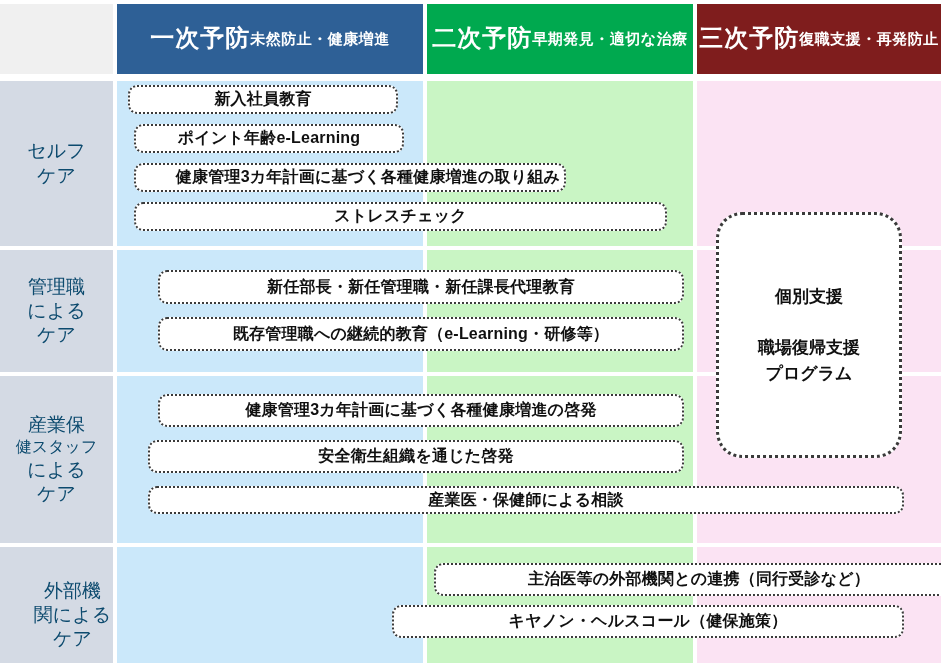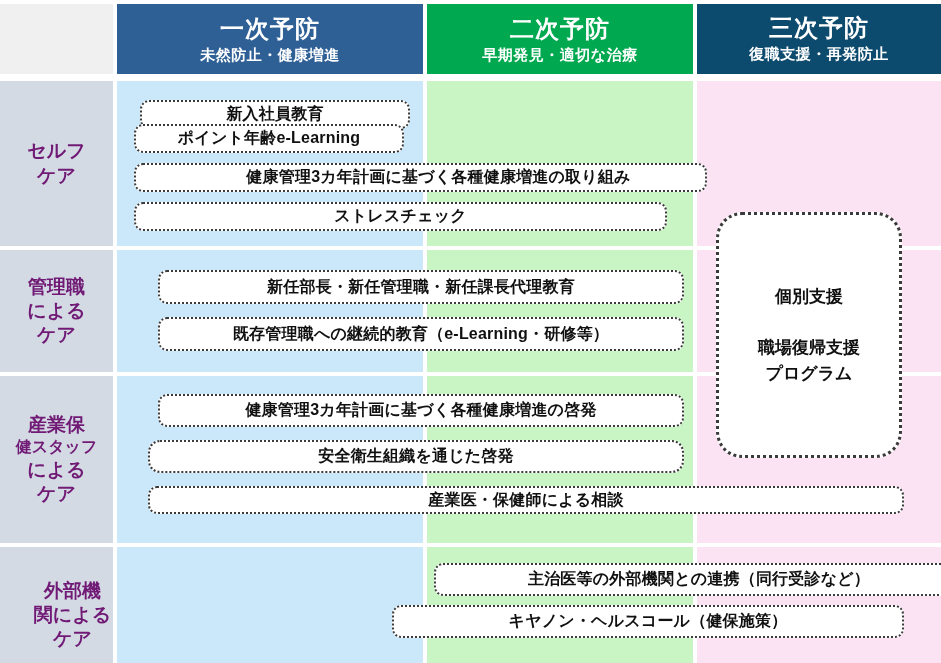--- a/index.html
+++ b/index.html
@@ -26,21 +26,21 @@
 
   
   .corner-cell {
     left: 0; top: 4px;
     width: 113px; height: 70px;
     background: #f0f0f0;
   }
   .hdr {
     top: 4px; height: 70px;
     display: flex;
-    flex-direction: column;
+    flex-direction: row;
     align-items: center;
     justify-content: center;
     color: #ffffff;
     text-align: center;
     line-height: 1.15;
   }
   .hdr .hdr-main {
     font-size: 24px;
     font-weight: bold;
     letter-spacing: 1px;
@@ -58,22 +58,22 @@
   
   .rowlabel {
     left: 0;
     width: 113px;
     background: #d4dae4;
     display: flex;
     align-items: center;
     justify-content: center;
     text-align: center;
     font-size: 19px;
-    font-weight: bold;
-    color: #701a75;
+    font-weight: normal;
+    color: #0c4a6e;
     line-height: 1.28;
   }
   .rowlabel .small { font-size: 16px; }
 
   
   .band-blue  { background: #cbe8fa; }
   .band-green { background: #c9f5c4; }
   .band-pink  { background: #fbe3f3; }
 
   
@@ -125,38 +125,38 @@
   <div class="abs hdr hdr-primary" style="background:#2E6096;">
     <div class="hdr-main">一次予防</div>
     <div class="hdr-sub">未然防止・健康増進</div>
   </div>
 
   <div class="abs hdr hdr-secondary" style="background:#00A94F;">
     <div class="hdr-main">二次予防</div>
     <div class="hdr-sub">早期発見・適切な治療</div>
   </div>
 
-  <div class="abs hdr hdr-tertiary" style="background:#0c4a6e;font-family:Liberation Serif, serif;">
+  <div class="abs hdr hdr-tertiary" style="background:#7f1d1d;">
     <div class="hdr-main">三次予防</div>
     <div class="hdr-sub">復職支援・再発防止</div>
   </div>
 
   <div class="abs rowlabel" style="left:0; top:81px; width:113px; height:165px;">
     <div>
       <div>セルフ</div>
       <div>ケア</div>
     </div>
   </div>
   <div class="abs band-blue" style="left:117px; top:81px; width:306px; height:165px;"></div>
   <div class="abs band-green" style="left:427px; top:81px; width:266px; height:165px;"></div>
   <div class="abs band-pink" style="left:697px; top:81px; width:244px; height:165px;"></div>
 
-  <div class="pill" style="left:140px; top:85px;  width:270px; height:29px;margin-top:15px;">新入社員教育</div>
+  <div class="pill" style="left:128px; top:85px;  width:270px; height:29px;">新入社員教育</div>
   <div class="pill" style="left:134px; top:124px; width:270px; height:29px;">ポイント年齢e-Learning</div>
-  <div class="pill" style="left:134px; top:163px; width:573px; height:29px;padding-left:36px;">健康管理3カ年計画に基づく各種健康増進の取り組み</div>
+  <div class="pill" style="left:134px; top:163px; width:432px; height:29px;padding-left:36px;">健康管理3カ年計画に基づく各種健康増進の取り組み</div>
   <div class="pill" style="left:134px; top:202px; width:533px; height:29px;">ストレスチェック</div>
 
   <div class="abs rowlabel" style="left:0; top:250px; width:113px; height:122px;">
     <div>
       <div>管理職</div>
       <div>による</div>
       <div>ケア</div>
     </div>
   </div>
   <div class="abs band-blue" style="left:117px; top:250px; width:306px; height:122px;"></div>
@@ -172,21 +172,21 @@
       <div class="small">健スタッフ</div>
       <div>による</div>
       <div>ケア</div>
     </div>
   </div>
   <div class="abs band-blue" style="left:117px; top:376px; width:306px; height:167px;"></div>
   <div class="abs band-green" style="left:427px; top:376px; width:266px; height:167px;"></div>
   <div class="abs band-pink" style="left:697px; top:376px; width:244px; height:167px;"></div>
 
   <div class="pill" style="left:158px; top:394px; width:526px; height:33px;">健康管理3カ年計画に基づく各種健康増進の啓発</div>
-  <div class="pill" style="left:148px; top:440px; width:536px; height:33px;border-radius:12px;">安全衛生組織を通じた啓発</div>
+  <div class="pill" style="left:148px; top:440px; width:536px; height:33px;">安全衛生組織を通じた啓発</div>
   <div class="pill" style="left:148px; top:486px; width:756px; height:28px;">産業医・保健師による相談</div>
 
   <div class="abs rowlabel" style="left:0; top:547px; width:113px; height:136px;padding-left:32px;">
     <div>
       <div>外部機</div>
       <div>関による</div>
       <div>ケア</div>
     </div>
   </div>
   <div class="abs band-blue" style="left:117px; top:547px; width:306px; height:116px;"></div>

